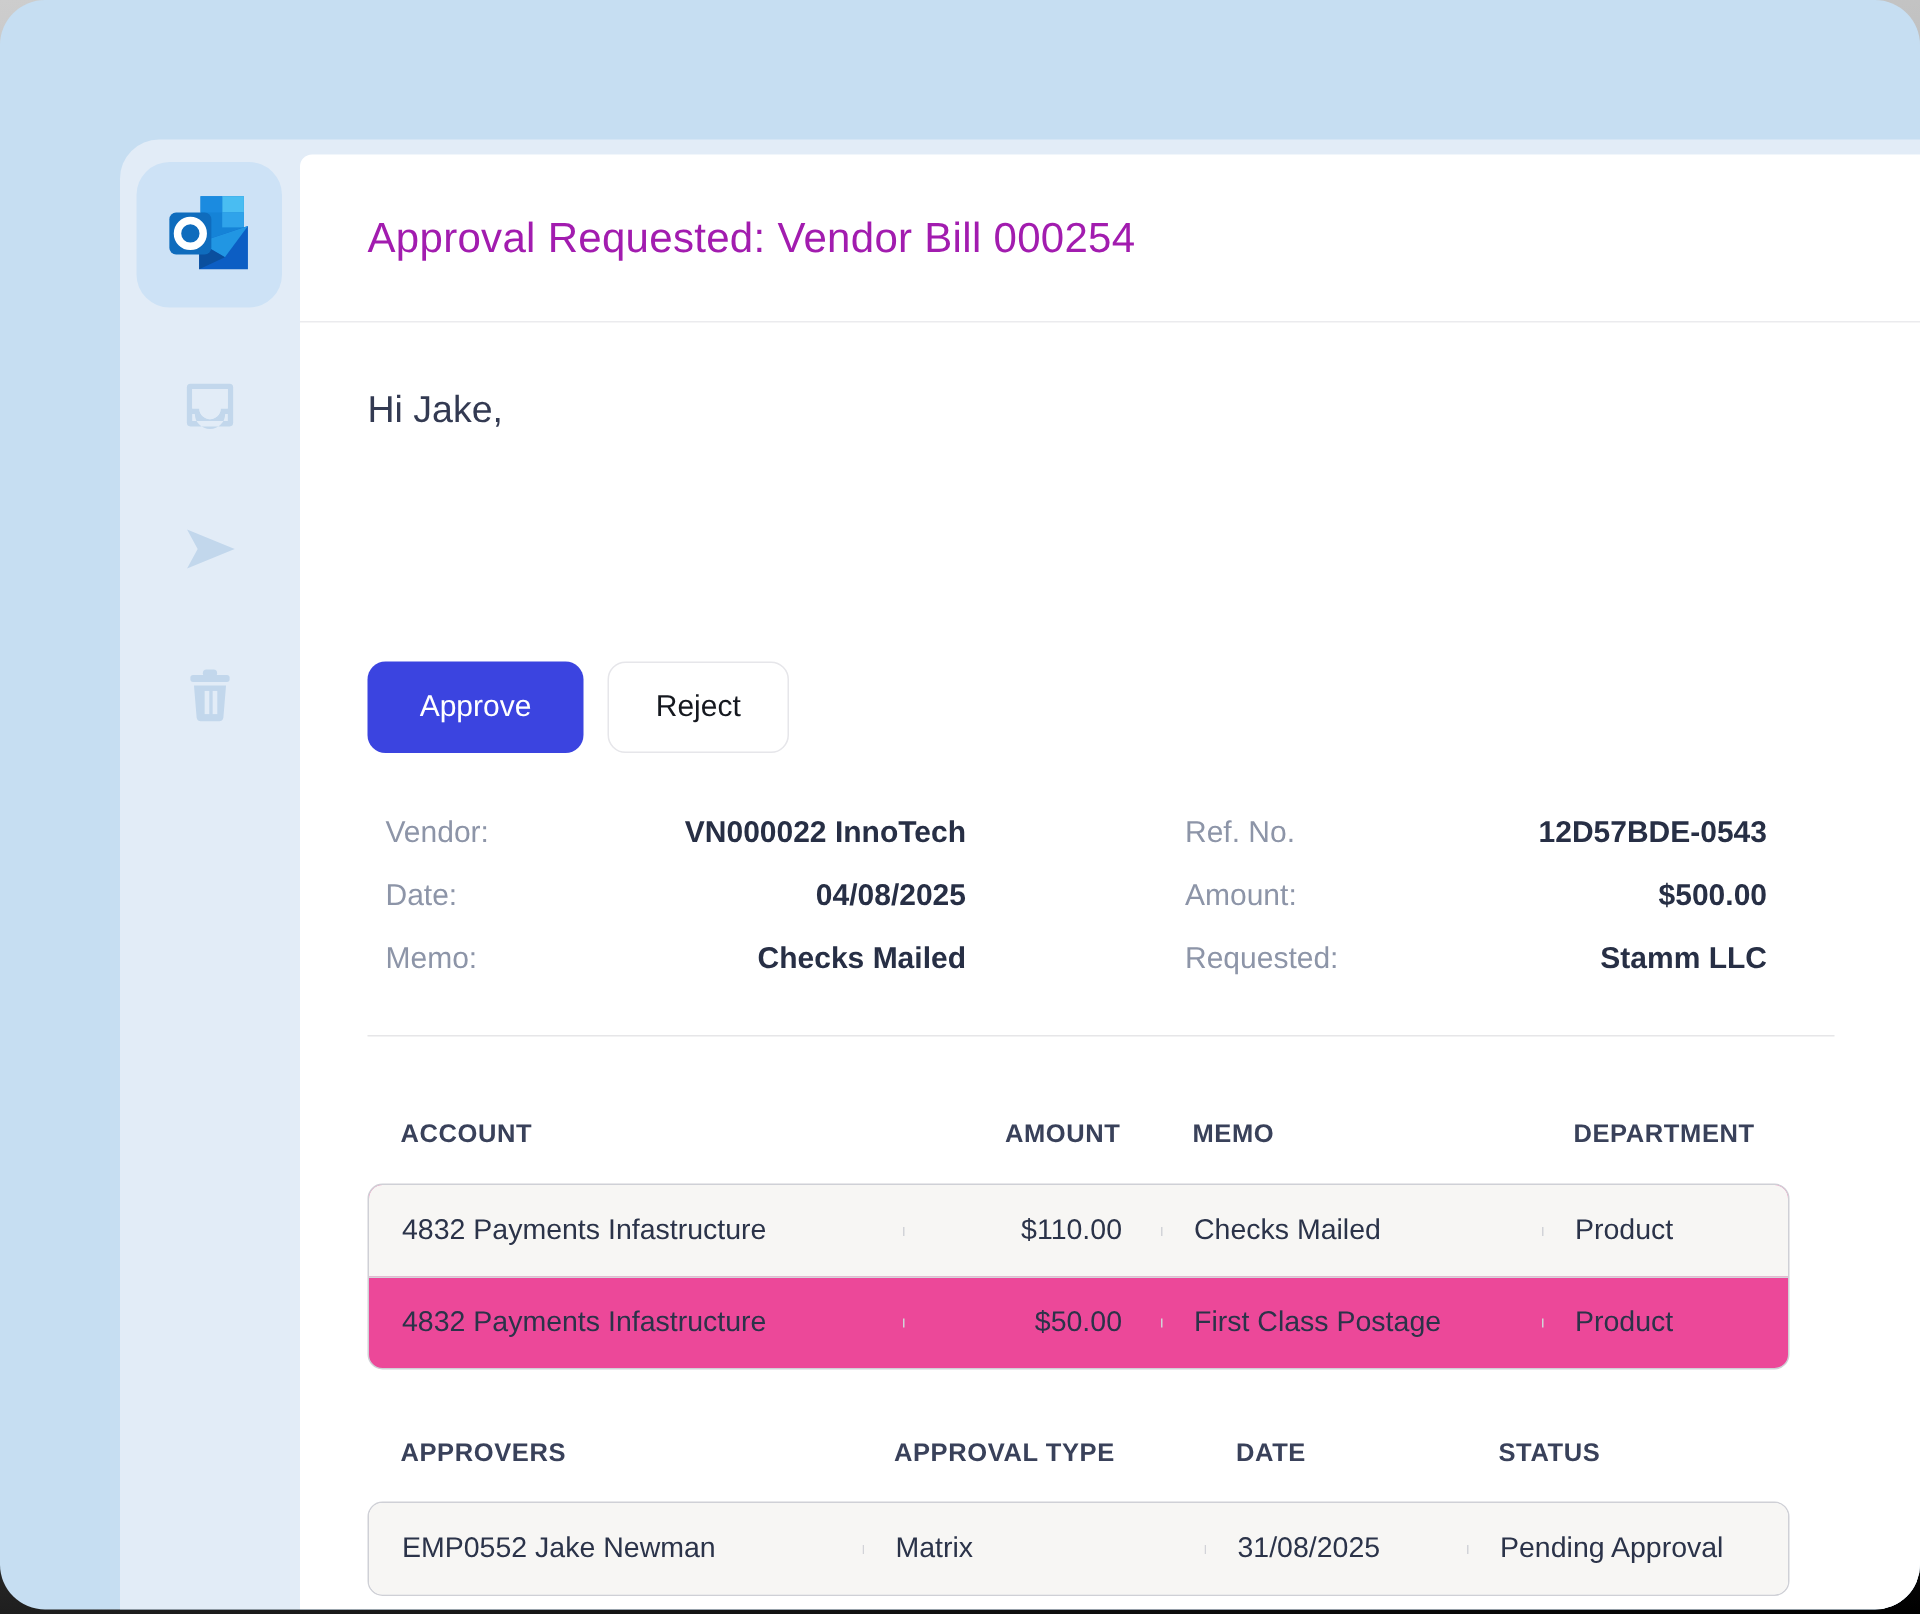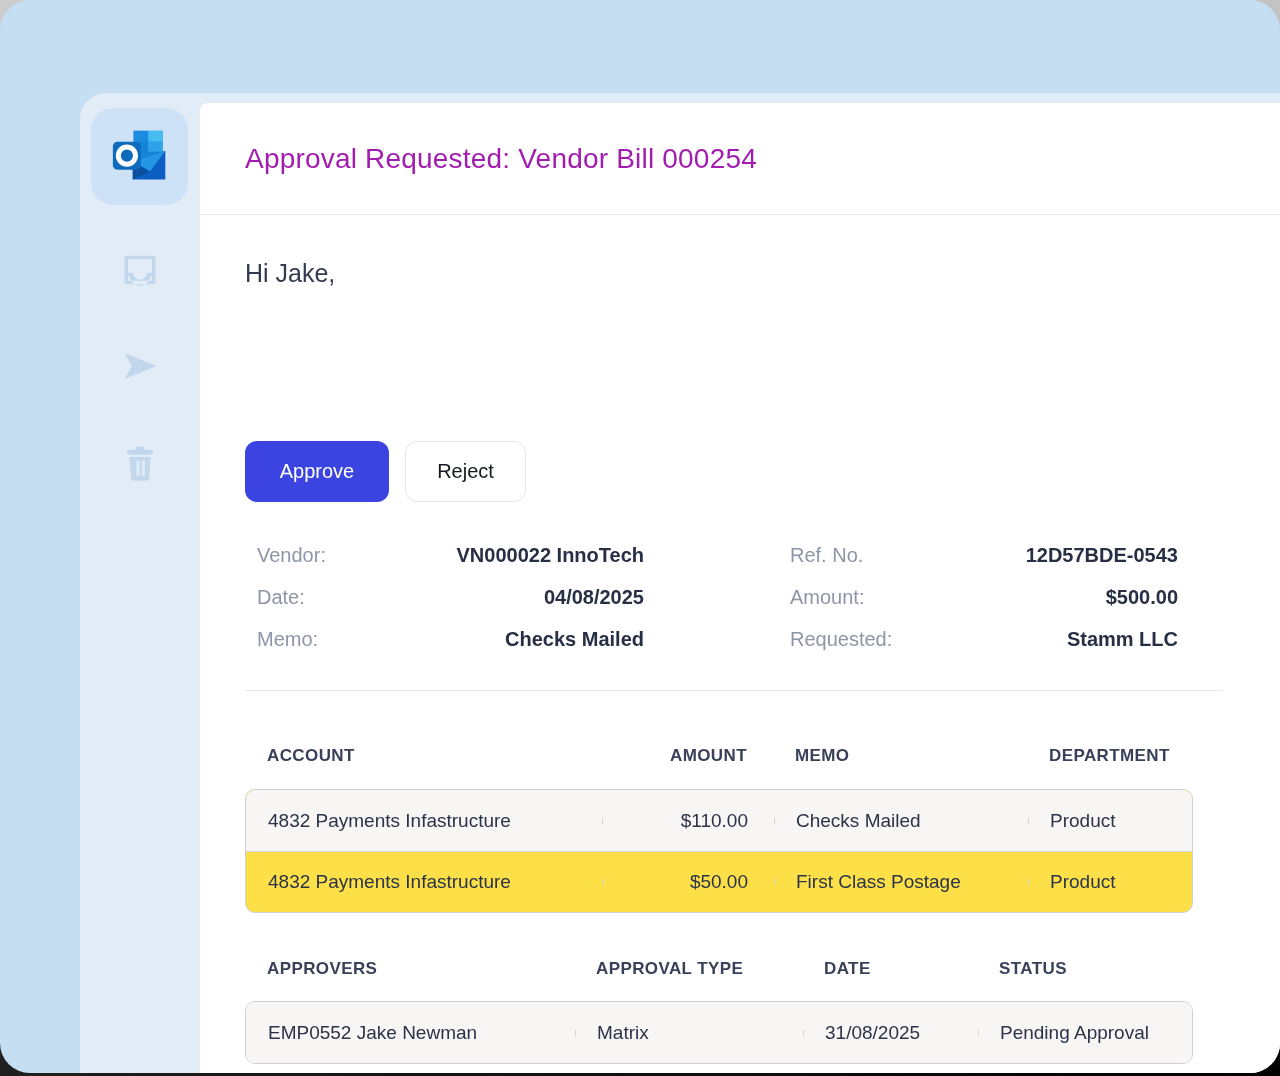--- a/index.html
+++ b/index.html
@@ -81,21 +81,21 @@
     font-size:17px; font-weight:700; color:#39415a; letter-spacing:.4px;
     padding-left:22px;
   }
   .thead .num { text-align:right; padding-right:26px; }
   .items-cols { grid-template-columns:356px 172px 254px 1fr; }
   .appr-cols  { grid-template-columns:329px 228px 175px 1fr; }
   .items-head { top:643px; }
   .appr-head  { top:856px; }
   .tbl {
     position:absolute; left:45px; width:948px;
-    border:1px solid #cfd0d6; border-radius:10px; overflow:hidden; background:#fde047;
+    border:1px solid #cfd0d6; border-radius:10px; overflow:hidden; background:#ec4899;
   }
   .items-tbl { top:686px; }
   .appr-tbl  { top:898px; }
   .trow { display:grid; height:61px; align-items:center; }
   .trow.alt { background:#f7f6f4; }
   .trow + .trow { border-top:1px solid #d4d4da; }
   .tcell {
     position:relative; font-size:19px; color:#2b3349; padding-left:22px;
     white-space:nowrap; overflow:hidden;
   }

